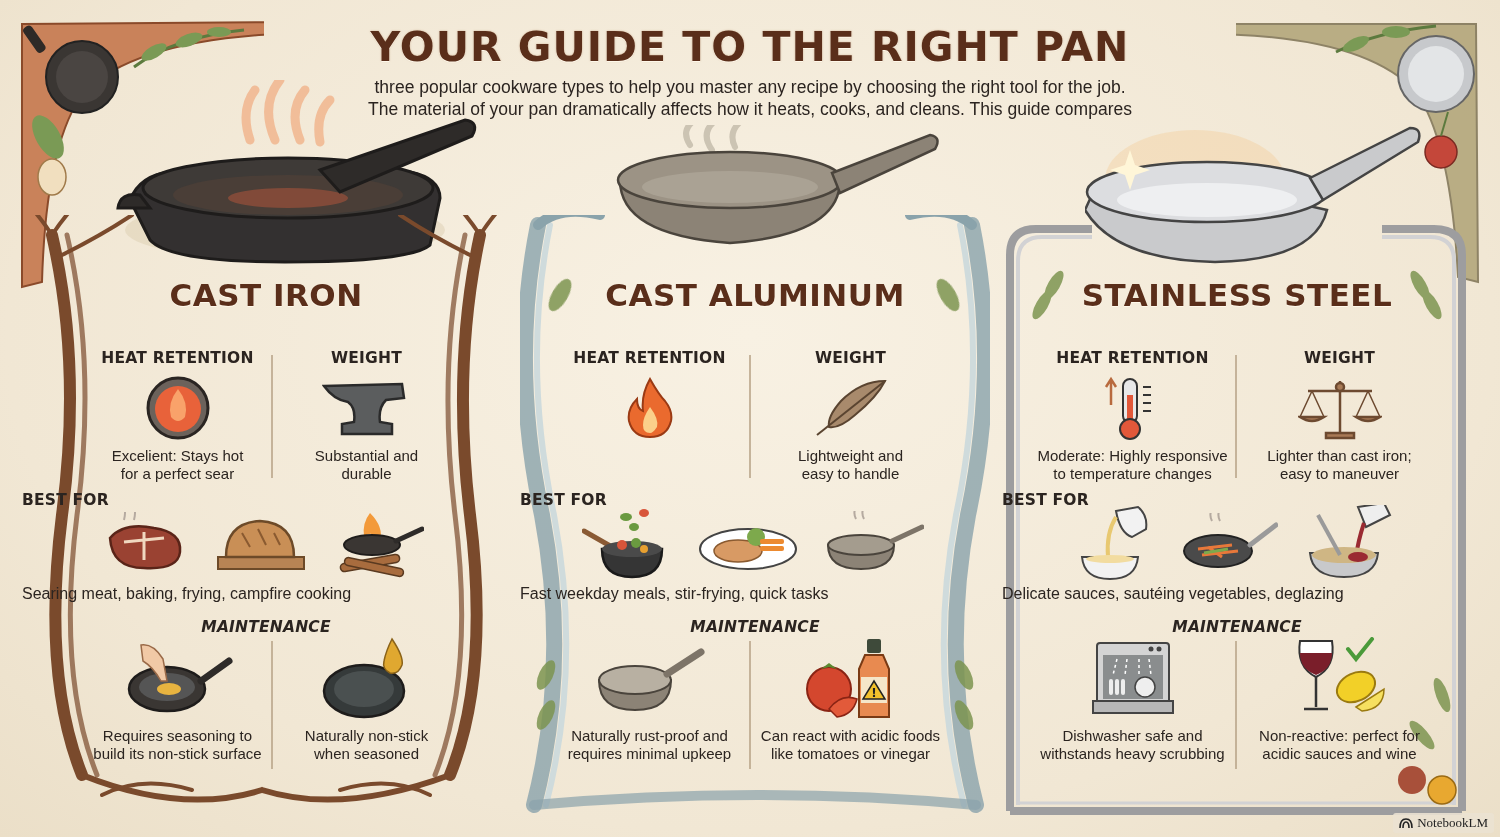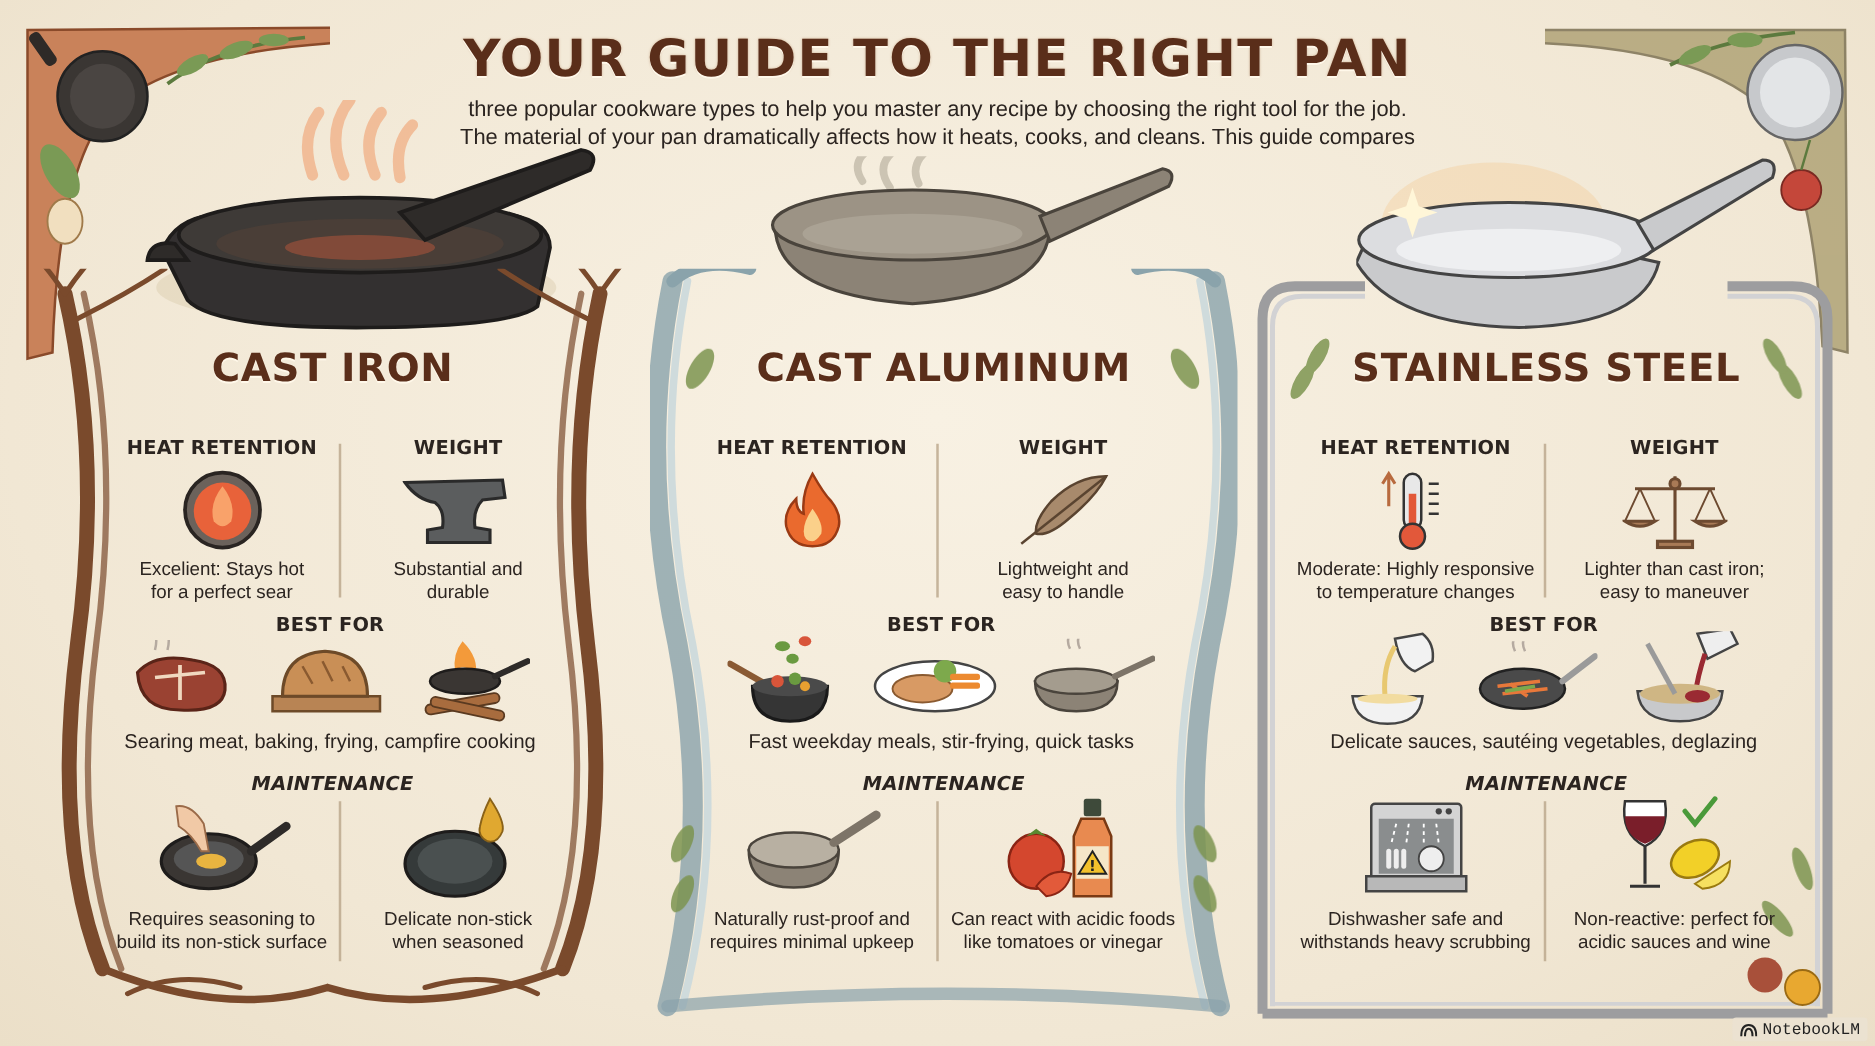--- a/index.html
+++ b/index.html
@@ -60,34 +60,34 @@
   }
   .desc {
     font-family: "Liberation Sans", sans-serif; font-size: 15px; line-height: 18px;
     color: #2b2420;
   }
   .icon-box { height: 70px; display: flex; align-items: center; justify-content: center; margin: 6px 0 4px; }
   .row-top { top: 134px; height: 135px; }
   .row-maint { top: 420px; height: 140px; }
   .row-maint .icon-box { height: 88px; margin: 0 0 4px; }
 
-  .bestfor { position: absolute; left: 0; right: 4px; top: 276px; text-align: center; }
+  .bestfor { position: absolute; left: 0; right: 4px; top: 276px; }
   .bestfor .icons { display: flex; justify-content: center; gap: 26px; height: 80px; align-items: center; margin-top: -6px; }
   .bestfor .desc { font-size: 16px; margin-top: 2px; }
   .maint-label { position: absolute; left: 0; right: 0; top: 403px; text-align: center; font-style: italic; }
 
   
   .panel-iron .row-top, .panel-iron .row-maint { left: 62px; right: 50px; }
   .panel-alu .row-top, .panel-alu .row-maint { left: 30px; right: 40px; }
   .panel-ss .row-top, .panel-ss .row-maint { left: 28px; right: 30px; }
 
   .watermark {
     position: absolute; right: 6px; bottom: 4px; background: rgba(235,226,210,0.9);
     padding: 2px 6px; border-radius: 3px; font-size: 13px; color: #222;
-    display: flex; align-items: center; gap: 4px; font-family: Liberation Mono, monospace;
+    display: flex; align-items: center; gap: 4px; font-family: Liberation Serif, serif;
   }
 </style>
 </head>
 <body>
 
 <div class="page">
 
   <svg class="corner-tl" viewBox="0 0 250 280">
     <path d="M8 12 L270 10 L260 22 Q120 30 70 80 Q32 130 28 270 L8 275 Z" fill="#c9825a" stroke="#8a4a2a" stroke-width="2"></path>
     <circle cx="68" cy="65" r="36" fill="#3a3633" stroke="#222" stroke-width="2"></circle>
@@ -239,21 +239,21 @@
       <div class="divider"></div>
       <div class="cell">
         <div class="icon-box">
           <svg width="90" height="84" viewBox="0 0 90 84">
             <ellipse cx="42" cy="54" rx="40" ry="26" fill="#353a3a" stroke="#1e1c1b" stroke-width="2.5"></ellipse>
             <ellipse cx="42" cy="52" rx="30" ry="18" fill="#4a5050"></ellipse>
             <path d="M70 2 Q82 20 80 28 Q76 38 68 36 Q60 32 62 24 Q64 14 70 2Z" fill="#e0a830" stroke="#8a6218" stroke-width="1.5"></path>
           </svg>
         </div>
         <div class="desc">
-            <div>Delicate non-stick</div>
+            <div>Naturally non-stick</div>
             <div>when seasoned</div>
           </div>
       </div>
     </div>
   </section>
 
   <section class="panel panel-alu">
     <svg class="frame" viewBox="0 0 470 600" preserveAspectRatio="none">
       <g fill="none" stroke-linecap="round">
         <path d="M18 10 Q-10 150 22 300 Q50 450 14 590" stroke="#8aa3ab" stroke-width="16" opacity="0.8"></path>

